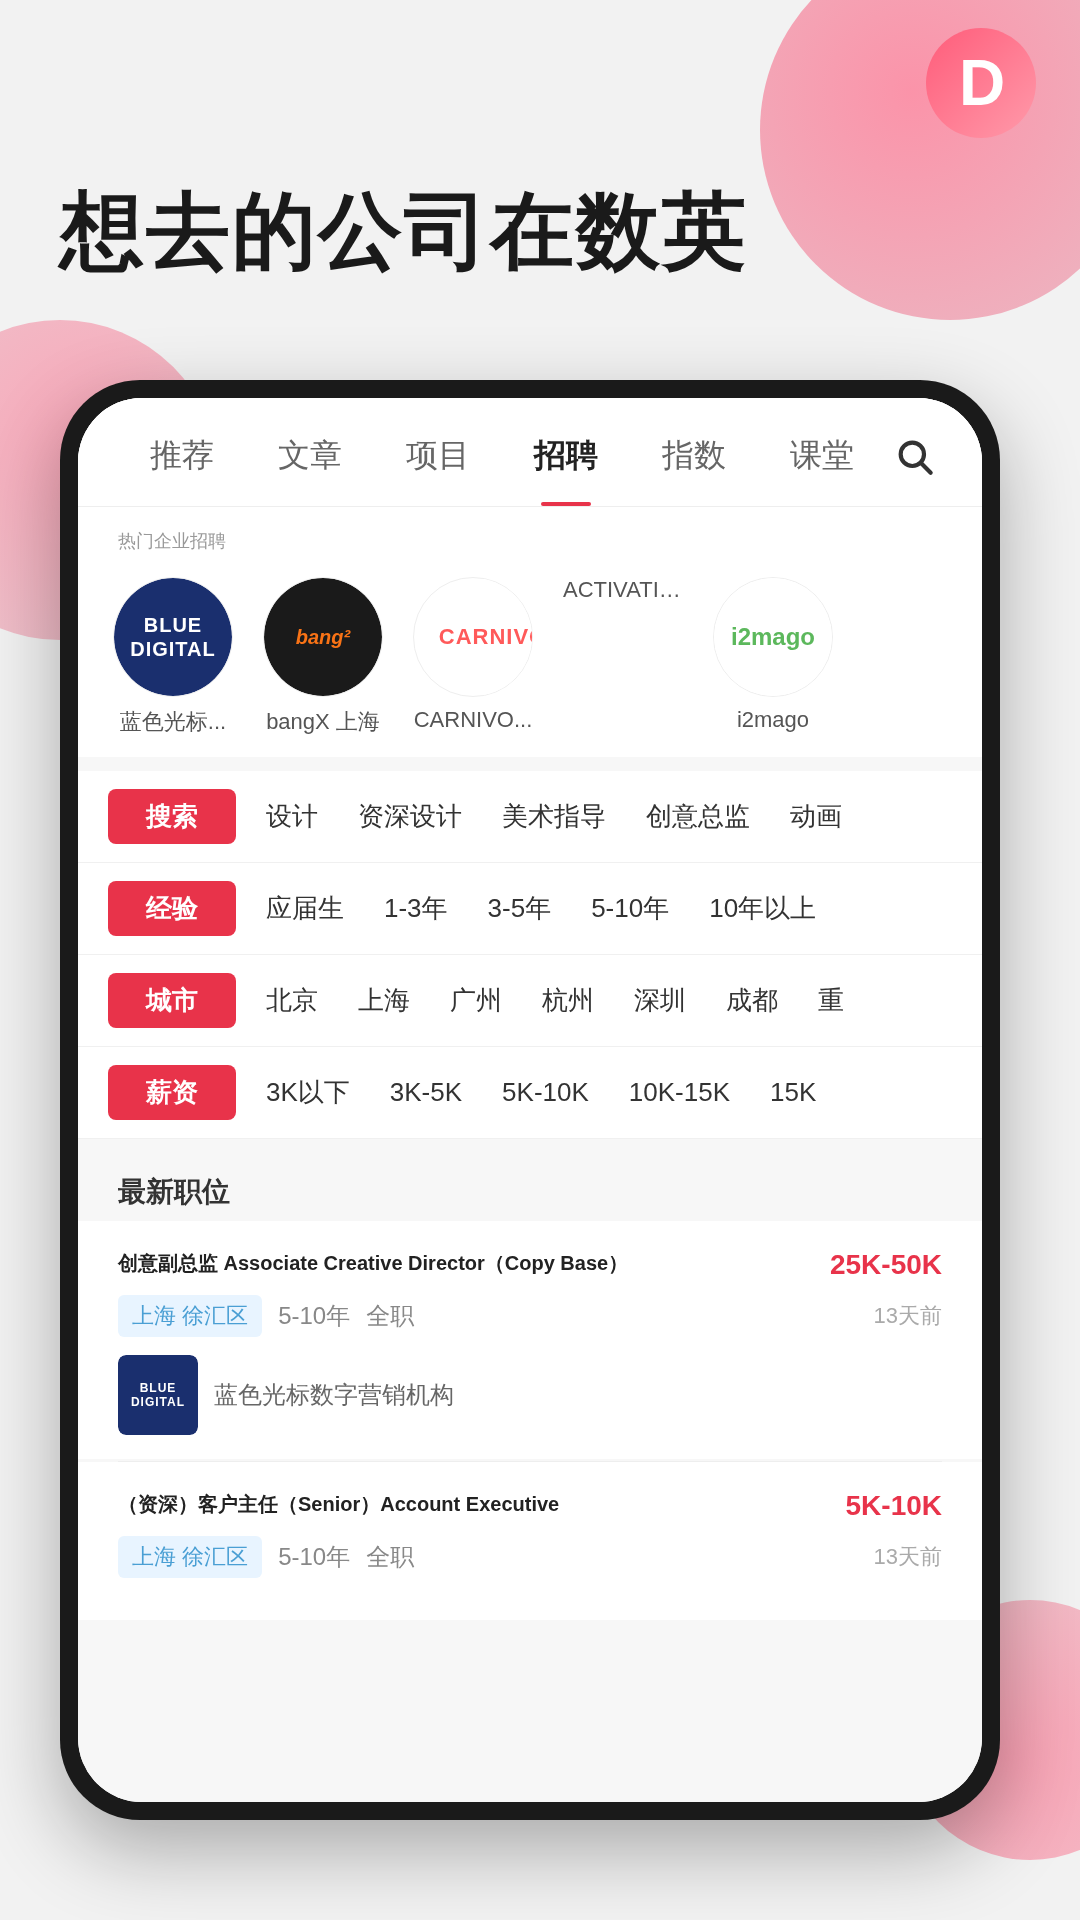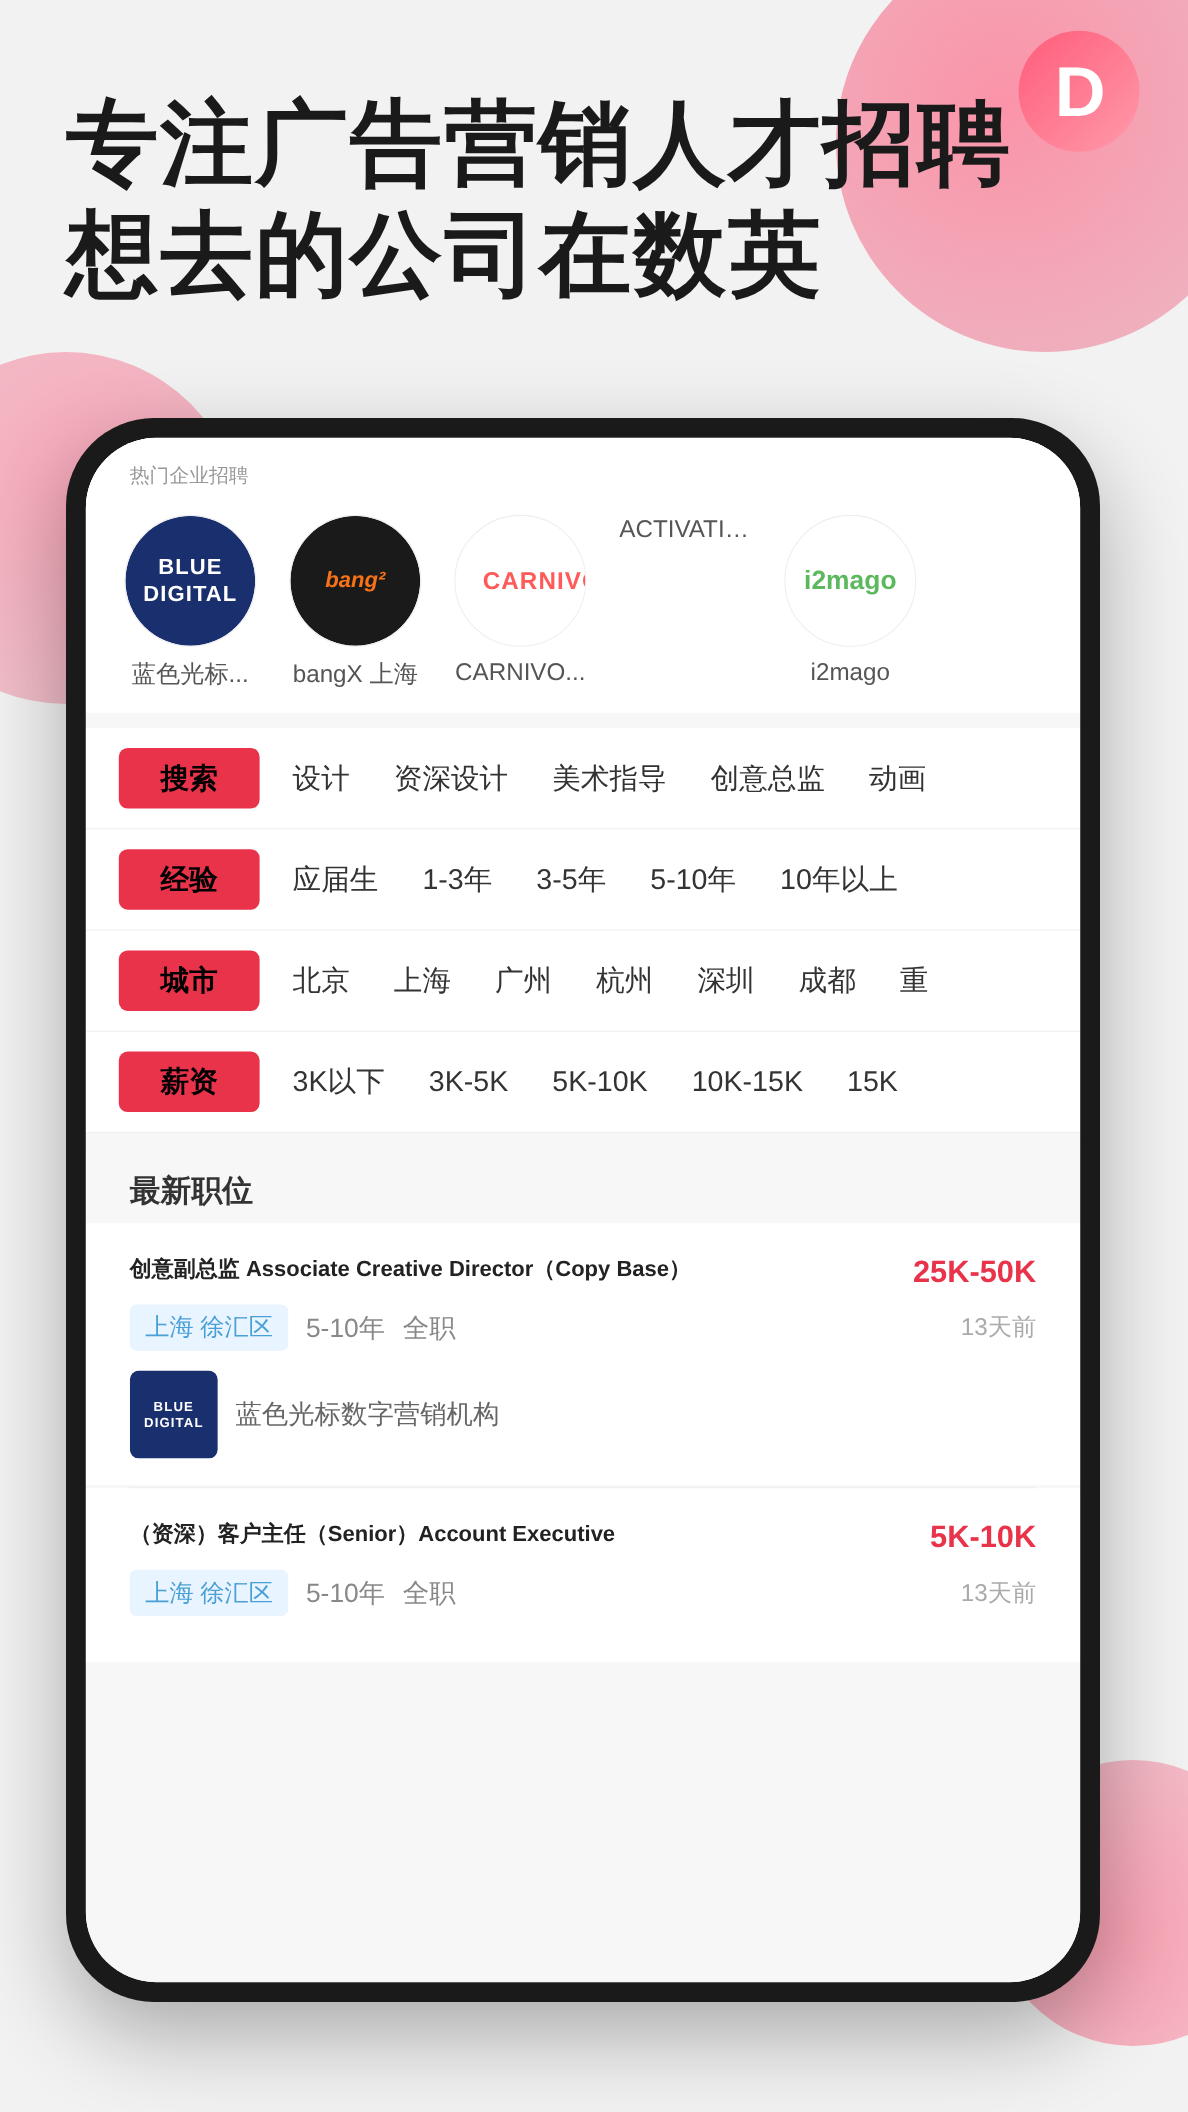--- a/index.html
+++ b/index.html
@@ -312,21 +312,21 @@
     .filter-row {
       display: flex;
       align-items: center;
       padding: 18px 30px;
       border-bottom: 1px solid #f0f0f0;
       gap: 20px;
       overflow: hidden;
     }
     .filter-tag {
       background: #e8334a;
-      color: #000000;
+      color: #ffffff;
       font-size: 26px;
       font-weight: 600;
       padding: 10px 38px;
       border-radius: 8px;
       min-width: 90px;
       text-align: center;
       flex-shrink: 0;
     }
     .filter-option {
       font-size: 26px;
@@ -427,30 +427,56 @@
 <div class="bg-circle-top"></div>
 <div class="bg-circle-left"></div>
 <div class="bg-circle-bottom-right"></div>
 
 <div class="logo-badge">
   <span>D</span>
 </div>
 
 <div class="hero-text">
   <h1>
-    <span>专注广告营销人才招聘</span><br>
+    <br>
     <span>想去的公司在数英</span>
   </h1>
 </div>
 
 <div class="phone-wrapper">
   <div class="phone-outer">
     <div class="phone-screen">
       <div class="screen-content">
 
+        <div class="nav-tabs">
+          <div class="nav-tab">
+            <span>推荐</span>
+          </div>
+          <div class="nav-tab">
+            <span>文章</span>
+          </div>
+          <div class="nav-tab">
+            <span>项目</span>
+          </div>
+          <div class="nav-tab active">
+            <span>招聘</span>
+          </div>
+          <div class="nav-tab">
+            <span>指数</span>
+          </div>
+          <div class="nav-tab">
+            <span>课堂</span>
+          </div>
+          <div class="nav-search">
+            <svg viewBox="0 0 24 24" fill="none" stroke="#333" stroke-width="2.5" stroke-linecap="round" stroke-linejoin="round">
+              <circle cx="11" cy="11" r="7"></circle>
+              <line x1="16.5" y1="16.5" x2="22" y2="22"></line>
+            </svg>
+          </div>
+        </div>
 
         <div class="section-label">
           <span>热门企业招聘</span>
         </div>
         <div class="companies-row">
 
           <div class="company-item">
             <div class="company-logo">
               <div class="logo-blue-digital">
                 <div class="ld-text">BLUE<br>DIGITAL</div>

